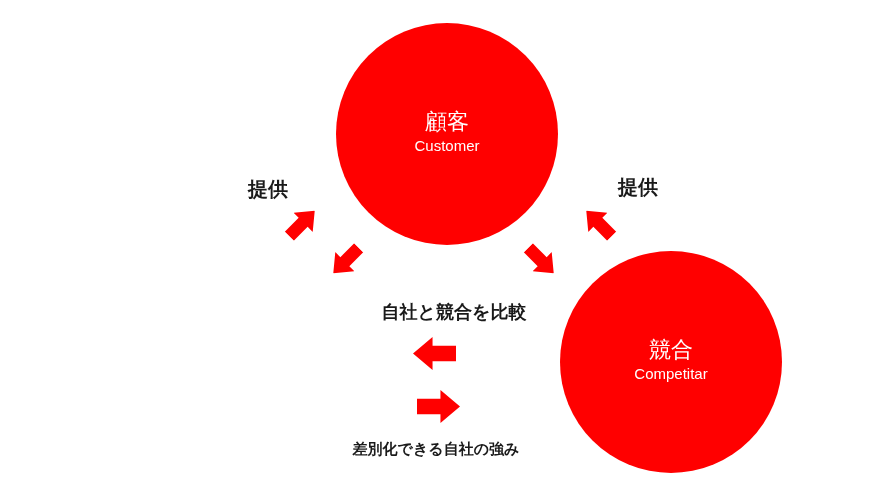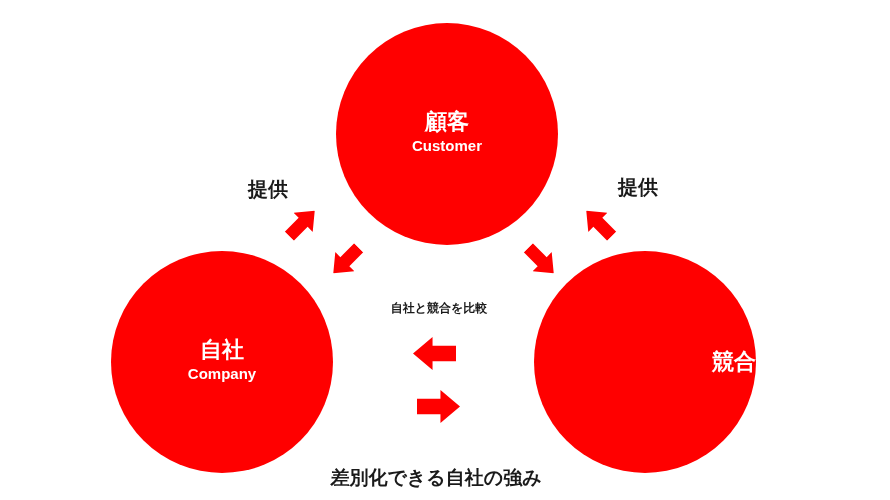--- a/index.html
+++ b/index.html
@@ -24,39 +24,39 @@
     position:absolute;
     width:222px;height:222px;
     border-radius:50%;
     background:var(--red);
     display:flex;
     flex-direction:column;
     align-items:center;
     justify-content:center;
     color:var(--circle-text);
     text-align:center;
-    font-weight:bold;
+    font-weight:normal;
   }
   .circle .jp{font-size:22px;line-height:24px;}
   .circle .en{font-size:15px;line-height:24px;}
   .circle-customer{left:336px;top:23px;}
   .circle-company{left:111px;top:251px;}
-  .circle-competitor{left:534px;top:251px;align-items:flex-end;}
+  .circle-competitor{left:560px;top:251px;}
 
   .lbl{
     position:absolute;
     color:var(--text);
     text-align:center;
     white-space:nowrap;
     font-weight:bold;
   }
   .lbl-provide-left{left:238px;top:176px;width:60px;font-size:20px;}
   .lbl-provide-right{left:608px;top:174px;width:60px;font-size:20px;}
-  .lbl-compare{left:339px;top:300px;width:200px;font-size:12px;}
-  .lbl-strength{left:306px;top:465px;width:260px;font-size:19px;}
+  .lbl-compare{left:354px;top:300px;width:200px;font-size:18px;}
+  .lbl-strength{left:306px;top:440px;width:260px;font-size:15px;}
 
   .arrow{
     position:absolute;
     line-height:0;
   }
   .arrow svg{display:block;width:100%;height:100%;}
   .arrow svg path{fill:var(--red);}
   .arrow-small{width:36px;height:27px;}
   .arrow-large{width:43px;height:33px;}
   .arrow-company-to-customer{left:284px;top:210px;transform:rotate(-45deg);}
@@ -69,27 +69,24 @@
 </head>
 <body>
 
 <div class="canvas">
 
   <div class="circle circle-customer">
     <div class="jp">顧客</div>
     <div class="en">Customer</div>
   </div>
 
-  <div class="circle circle-company">
-    <div class="jp">自社</div>
-    <div class="en">Company</div>
-  </div>
 
   <div class="circle circle-competitor">
     <div class="jp">競合</div>
+    <div class="en">Competitar</div>
   </div>
 
   <div class="lbl lbl-provide-left">提供</div>
   <div class="lbl lbl-provide-right">提供</div>
   <div class="lbl lbl-compare">自社と競合を比較</div>
   <div class="lbl lbl-strength">差別化できる自社の強み</div>
 
   <div class="arrow arrow-small arrow-company-to-customer">
     <svg viewBox="0 0 44 34" preserveAspectRatio="none">
         <path d="M0,9 L24,9 L24,0 L44,17 L24,34 L24,25 L0,25 Z"></path>

